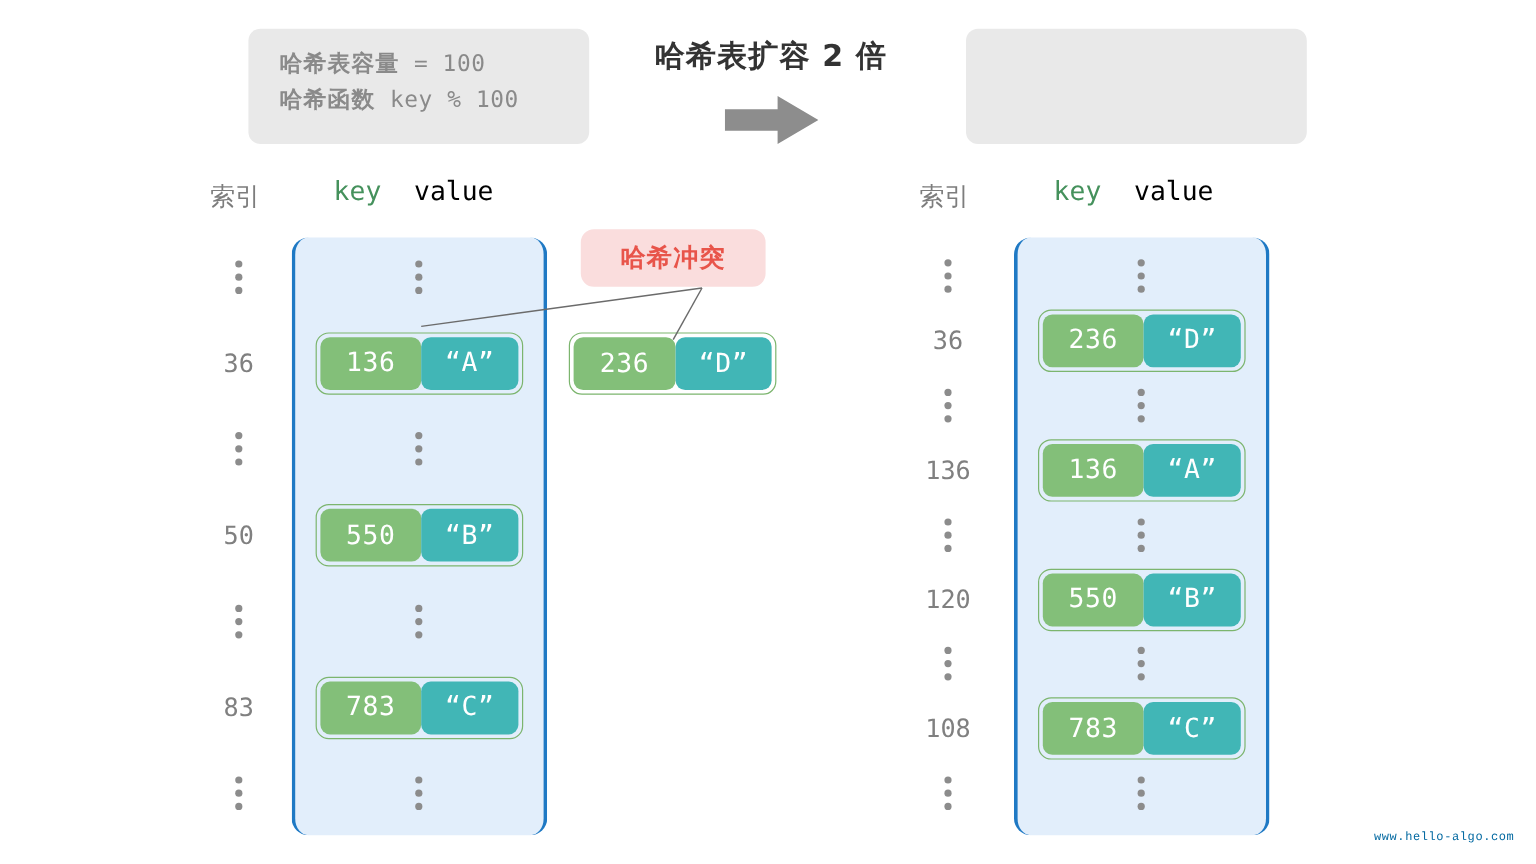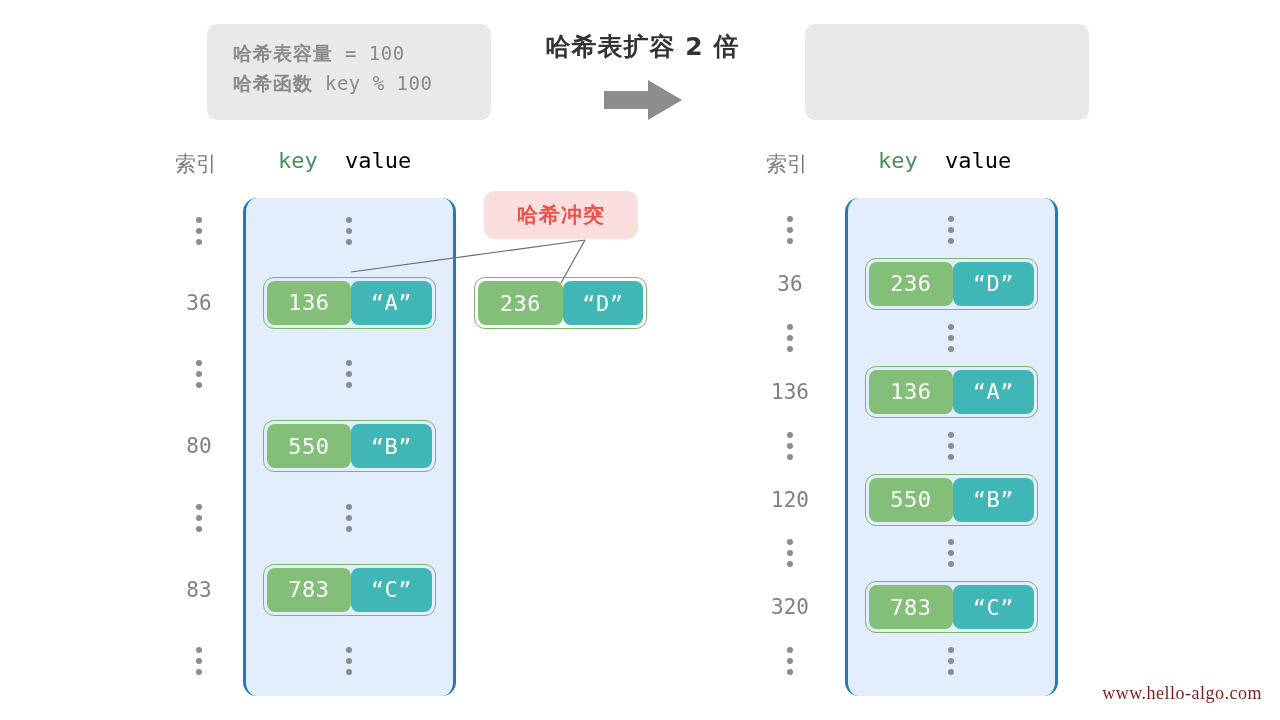--- a/index.html
+++ b/index.html
@@ -161,23 +161,23 @@
     left: 0; top: 0;
     width: 1280px; height: 720px;
     pointer-events: none;
   }
 
   
   #watermark {
     position: absolute;
     right: 18px;
     bottom: 16px;
-    font-family: Liberation Serif, serif;
-    font-size: 18px;
-    color: #7f1d1d;
+    font-family: Liberation Mono, monospace;
+    font-size: 10px;
+    color: #0369a1;
     letter-spacing: 0.5px;
     white-space: pre;
   }
 </style>
 </head>
 <body>
 
 <div class="info-box" id="info-left">
   <div class="info-line"><span class="cjk">哈希表容量</span><span> = 100</span></div>
   <div class="info-line"><span class="cjk">哈希函数</span><span> key % 100</span></div>
@@ -221,21 +221,21 @@
     <div class="vdots" style="left: 199px; top: 374.4px;">
       <i></i>
       <i></i>
       <i></i>
     </div>
     <div class="vdots" style="left: 349px; top: 374.4px;">
       <i></i>
       <i></i>
       <i></i>
     </div>
-    <div class="idx-label" style="left: 159px; top: 446.1px; width: 80px;">80</div>
+    <div class="idx-label" style="left: 159px; top: 446.1px; width: 80px;">50</div>
     <div class="pair" style="left: 262.5px; top: 446.1px; width: 173px; height: 52px;">
       <div class="cell key" style="width:86px">550</div>
       <div class="cell value" style="width:81px">“B”</div>
     </div>
     <div class="vdots" style="left: 199px; top: 517.8px;">
       <i></i>
       <i></i>
       <i></i>
     </div>
     <div class="vdots" style="left: 349px; top: 517.8px;">
@@ -308,21 +308,21 @@
     <div class="vdots" style="left: 790px; top: 553.4px;">
       <i></i>
       <i></i>
       <i></i>
     </div>
     <div class="vdots" style="left: 951px; top: 553.4px;">
       <i></i>
       <i></i>
       <i></i>
     </div>
-    <div class="idx-label" style="left: 750px; top: 607.3px; width: 80px;">320</div>
+    <div class="idx-label" style="left: 750px; top: 607.3px; width: 80px;">108</div>
     <div class="pair" style="left: 864.5px; top: 607.3px; width: 173px; height: 52px;">
       <div class="cell key" style="width:86px">783</div>
       <div class="cell value" style="width:81px">“C”</div>
     </div>
     <div class="vdots" style="left: 790px; top: 661.2px;">
       <i></i>
       <i></i>
       <i></i>
     </div>
     <div class="vdots" style="left: 951px; top: 661.2px;">

